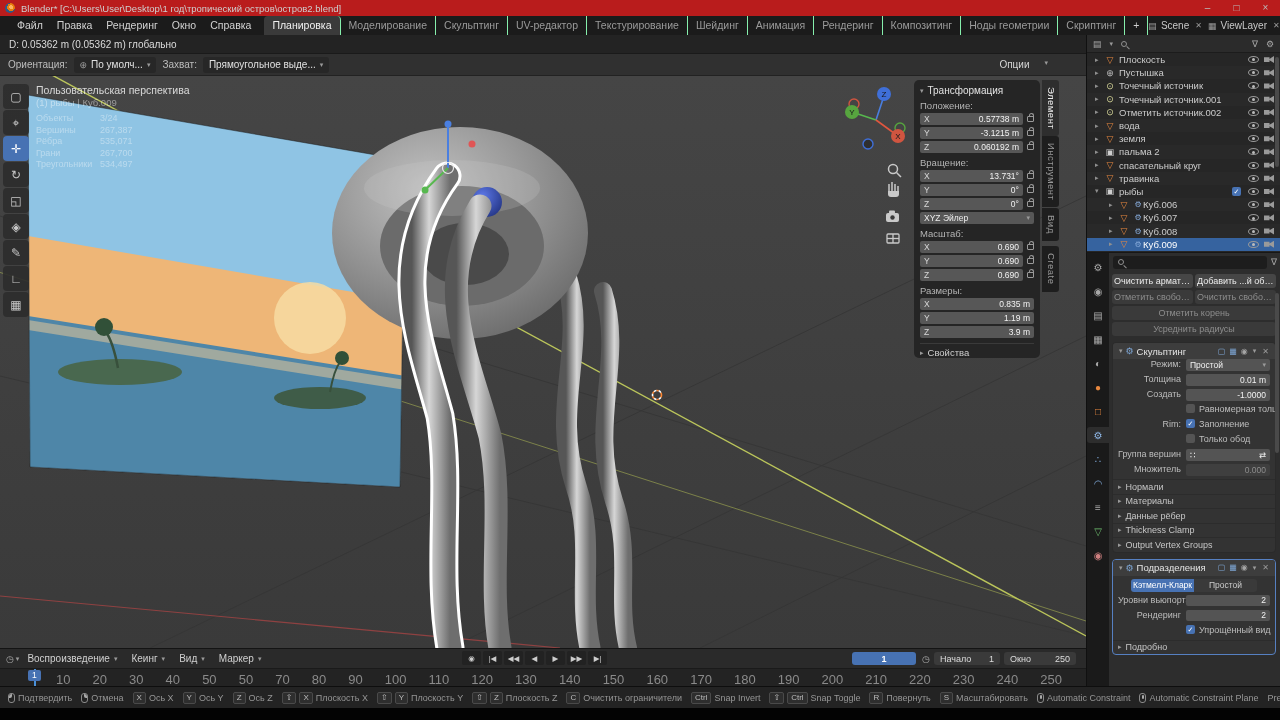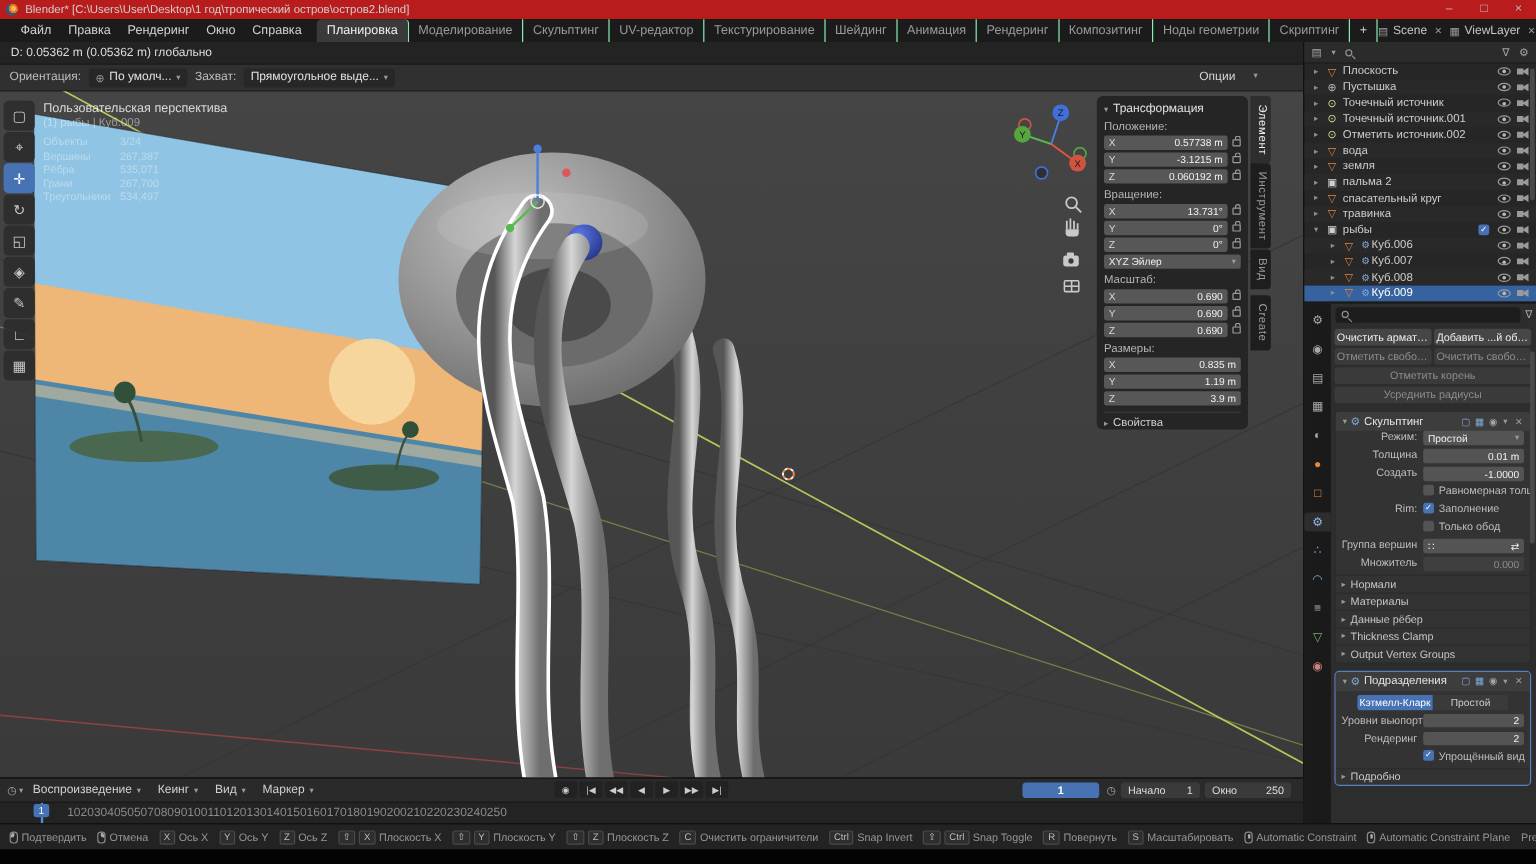--- a/index.html
+++ b/index.html
@@ -112,21 +112,21 @@
 .seg span.on{background:#4772b3;color:#fff}
 
 #timeline{left:0;top:648px;width:1086px;height:38px;background:#2a2a2a;border-top:1px solid #141414}
 #tl-hdr{height:19px;display:flex;align-items:center;padding:0 6px;gap:2px;font-size:10px;color:#d0d0d0}
 .tl-menu{padding:0 6px;display:flex;gap:4px;align-items:center}
 #transport{position:absolute;left:462px;top:2px;display:flex;gap:2px}
 .tbtn{min-width:19px;height:14px;background:#222;display:flex;align-items:center;justify-content:center;color:#ccc;font-size:7.5px;border-radius:2px;padding:0 2px}
 .tl-field{position:absolute;top:3px;height:13px;background:#3a3a3a;border-radius:3px;font-size:9px;display:flex;align-items:center;justify-content:space-between;padding:0 6px;color:#ddd}
 .tl-field.blue{background:#4772b3;color:#fff;justify-content:center;font-weight:bold}
 #ruler{position:absolute;left:0;top:19px;width:1086px;height:19px;background:#232323;border-top:1px solid #1a1a1a}
-#ticks{position:absolute;left:56px;top:3px;width:1006px;display:flex;justify-content:flex-start;font-size:10px;color:#8a8a8a}
+#ticks{position:absolute;left:56px;top:3px;width:1006px;display:flex;justify-content:space-between;font-size:13px;color:#8a8a8a}
 #playhead{position:absolute;left:34px;top:0;width:2px;height:19px;background:#4a90d9}
 #playbadge{position:absolute;left:28px;top:1px;background:#4772b3;color:#fff;font-size:8.5px;border-radius:2px;padding:0 4px;line-height:11px}
 
 #statusbar{left:0;top:686px;width:1280px;height:22px;background:#232323;border-top:1px solid #0e0e0e;display:flex;align-items:center;padding:0 8px;gap:9px;font-size:9px;color:#969696;white-space:nowrap;overflow:hidden}
 .hint{display:flex;align-items:center;gap:3px;flex:0 0 auto}
 .kbd{background:#2e2e2e;border:1px solid #4a4a4a;border-radius:2px;padding:0 3px;font-size:8px;color:#bdbdbd;line-height:10px}
 .mouse{width:7px;height:10px;border:1px solid #8a8a8a;border-radius:3px;position:relative;flex:0 0 auto}
 .mouse.l::before{content:"";position:absolute;left:0;top:0;width:3px;height:4px;background:#aaa;border-radius:3px 0 2px 0}
 .mouse.r::before{content:"";position:absolute;right:0;top:0;width:3px;height:4px;background:#aaa;border-radius:0 3px 0 2px}
 .mouse.m::before{content:"";position:absolute;left:2px;top:1px;width:2px;height:4px;background:#aaa;border-radius:1px}

